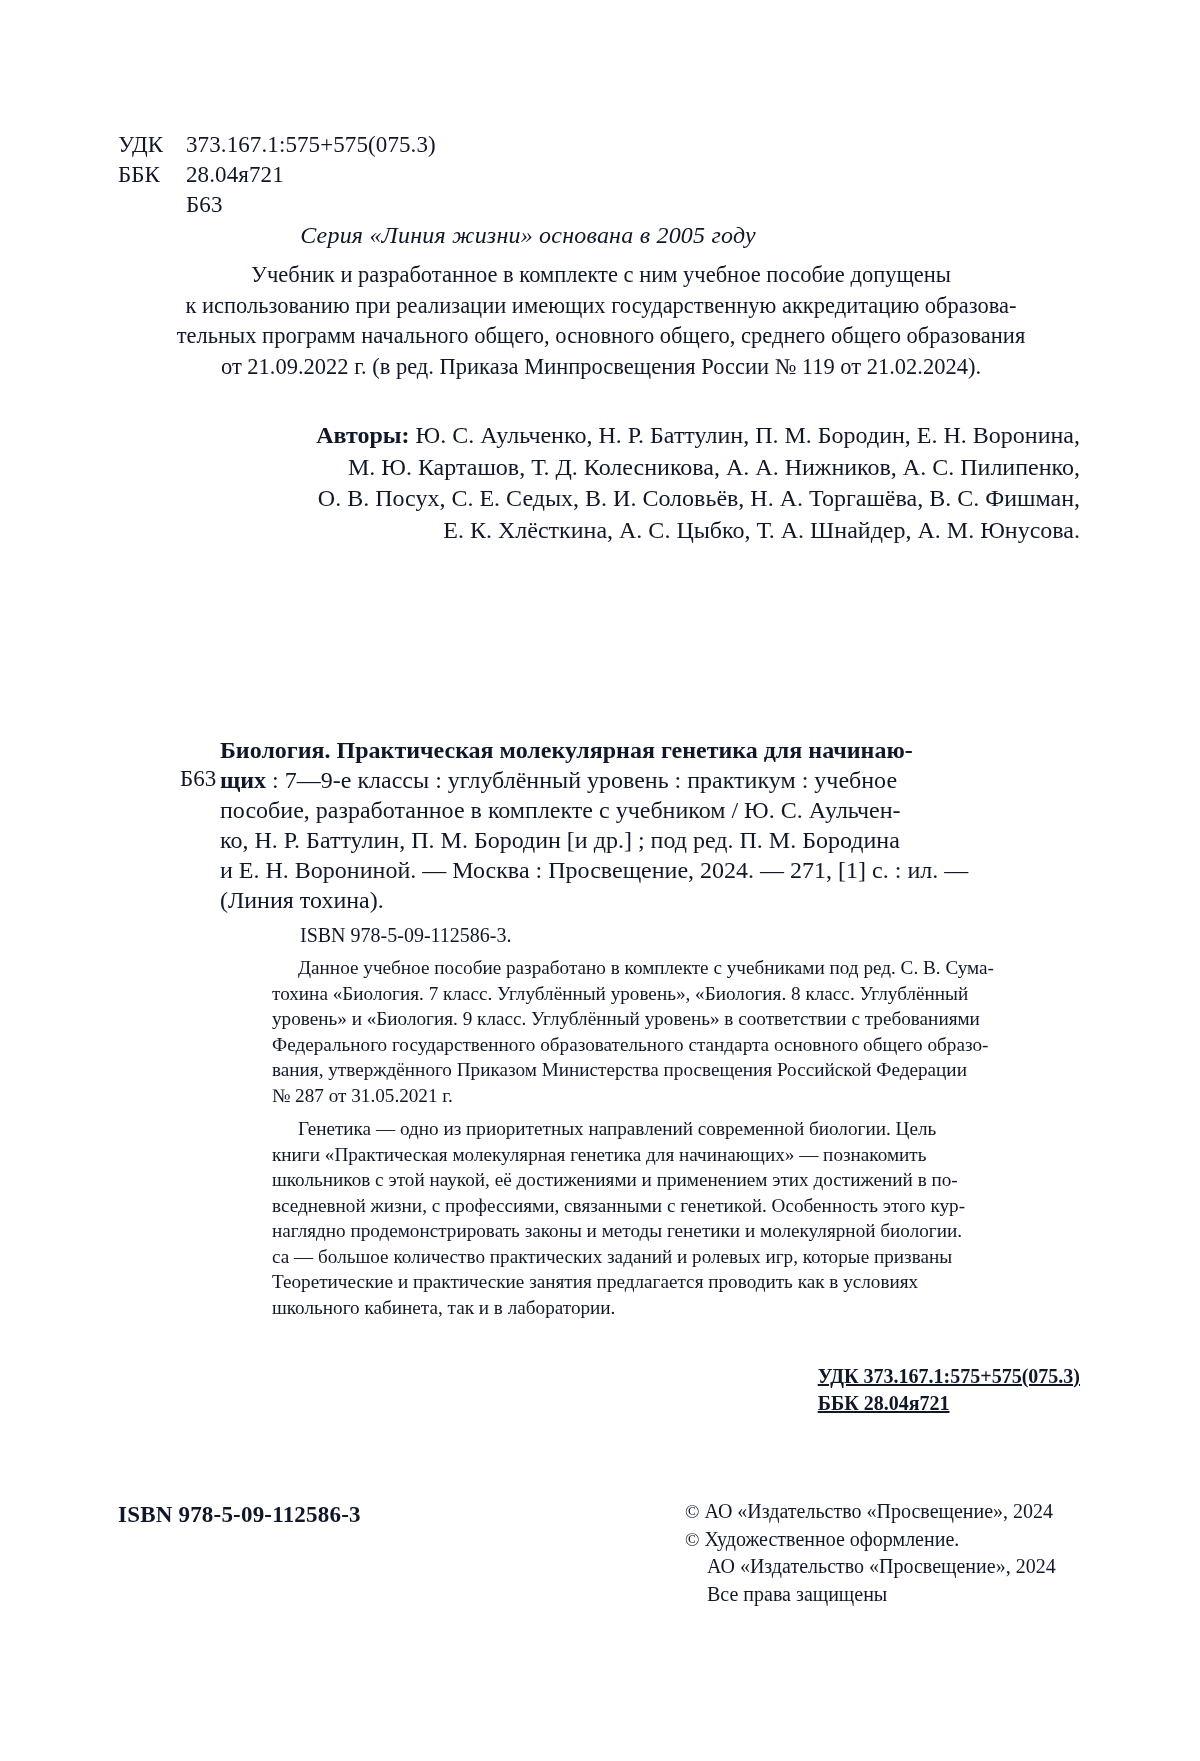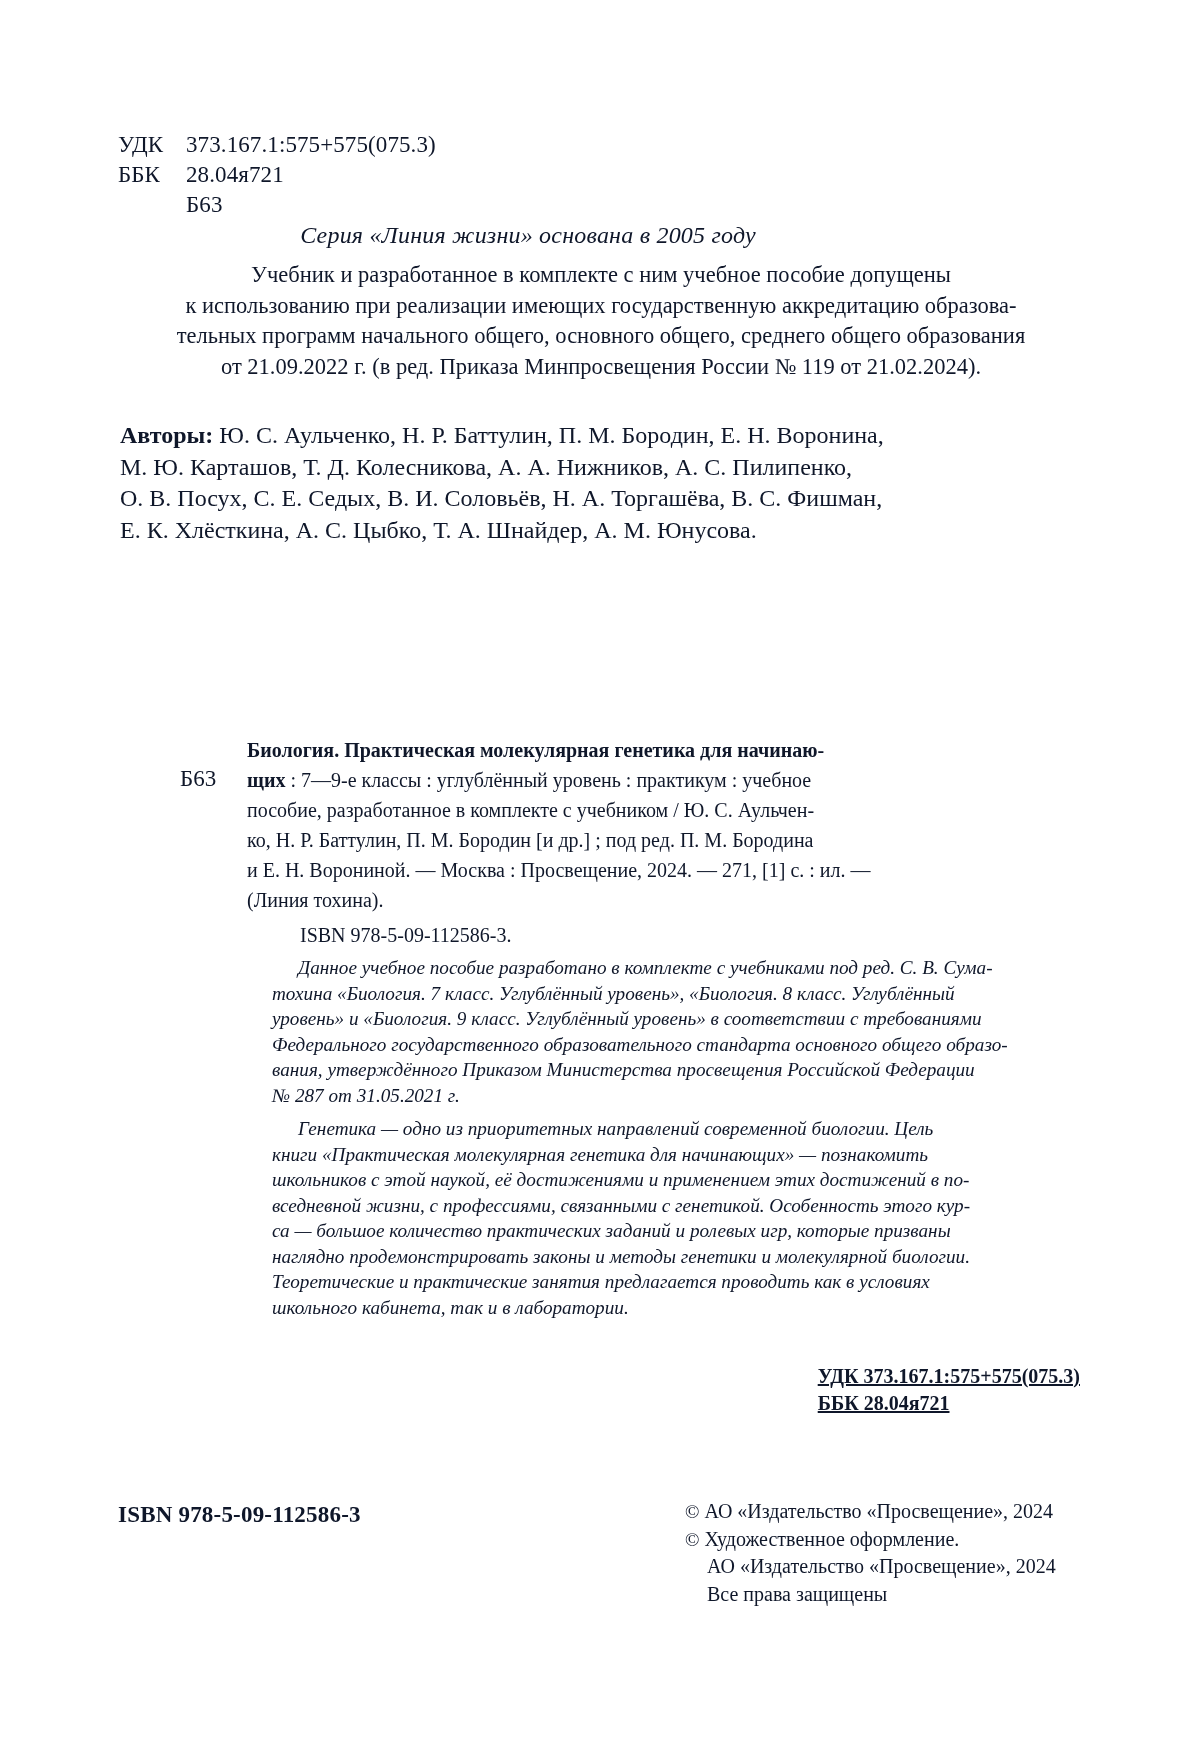--- a/index.html
+++ b/index.html
@@ -75,20 +75,21 @@
     position: absolute;
     left: 120px;
     top: 420px;
     width: 960px;
     font-size: 24px;
     line-height: 31.5px;
   }
   .authors .ln {
     display: block;
     white-space: nowrap;
+    text-align: right;
   }
   .authors .lbl {
     font-weight: bold;
   }
 
   
   .card {
     position: absolute;
     left: 180px;
     top: 735px;
@@ -96,22 +97,22 @@
   }
   .card-index {
     position: absolute;
     left: 0;
     top: 31px;
     width: 62px;
     text-align: left;
     font-size: 23px;
   }
   .card-body {
-    margin-left: 67px;
-    font-size: 20px;
+    margin-left: 40px;
+    font-size: 24px;
     line-height: 30px;
   }
   .card-body .ln {
     display: block;
     white-space: nowrap;
   }
   .card-body .bold {
     font-weight: bold;
   }
   .card-isbn {
@@ -120,21 +121,20 @@
     font-size: 20px;
     text-indent: 28px;
   }
 
   
   .annot {
     margin-left: 92px;
     margin-top: 8px;
     font-size: 19.2px;
     line-height: 25.5px;
-    font-style: italic;
   }
   .annot .ln {
     display: block;
     white-space: nowrap;
   }
   .annot .ln.first {
     padding-left: 26px;
   }
 
   
@@ -233,22 +233,22 @@
       <span class="ln">Федерального государственного образовательного стандарта основного общего образо-</span>
       <span class="ln">вания, утверждённого Приказом Министерства просвещения Российской Федерации</span>
       <span class="ln">№ 287 от 31.05.2021 г.</span>
     </div>
 
     <div class="annot">
       <span class="ln first">Генетика — одно из приоритетных направлений современной биологии. Цель</span>
       <span class="ln">книги «Практическая молекулярная генетика для начинающих» — познакомить</span>
       <span class="ln">школьников с этой наукой, её достижениями и применением этих достижений в по-</span>
       <span class="ln">вседневной жизни, с профессиями, связанными с генетикой. Особенность этого кур-</span>
+      <span class="ln">наглядно продемонстрировать законы и методы генетики и молекулярной биологии.</span>
       <span class="ln">са — большое количество практических заданий и ролевых игр, которые призваны</span>
-      <span class="ln">наглядно продемонстрировать законы и методы генетики и молекулярной биологии.</span>
       <span class="ln">Теоретические и практические занятия предлагается проводить как в условиях</span>
       <span class="ln">школьного кабинета, так и в лаборатории.</span>
     </div>
   </div>
 
   <div class="footer-udc">
     <div>УДК 373.167.1:575+575(075.3)</div>
     <div>ББК 28.04я721</div>
   </div>
 

